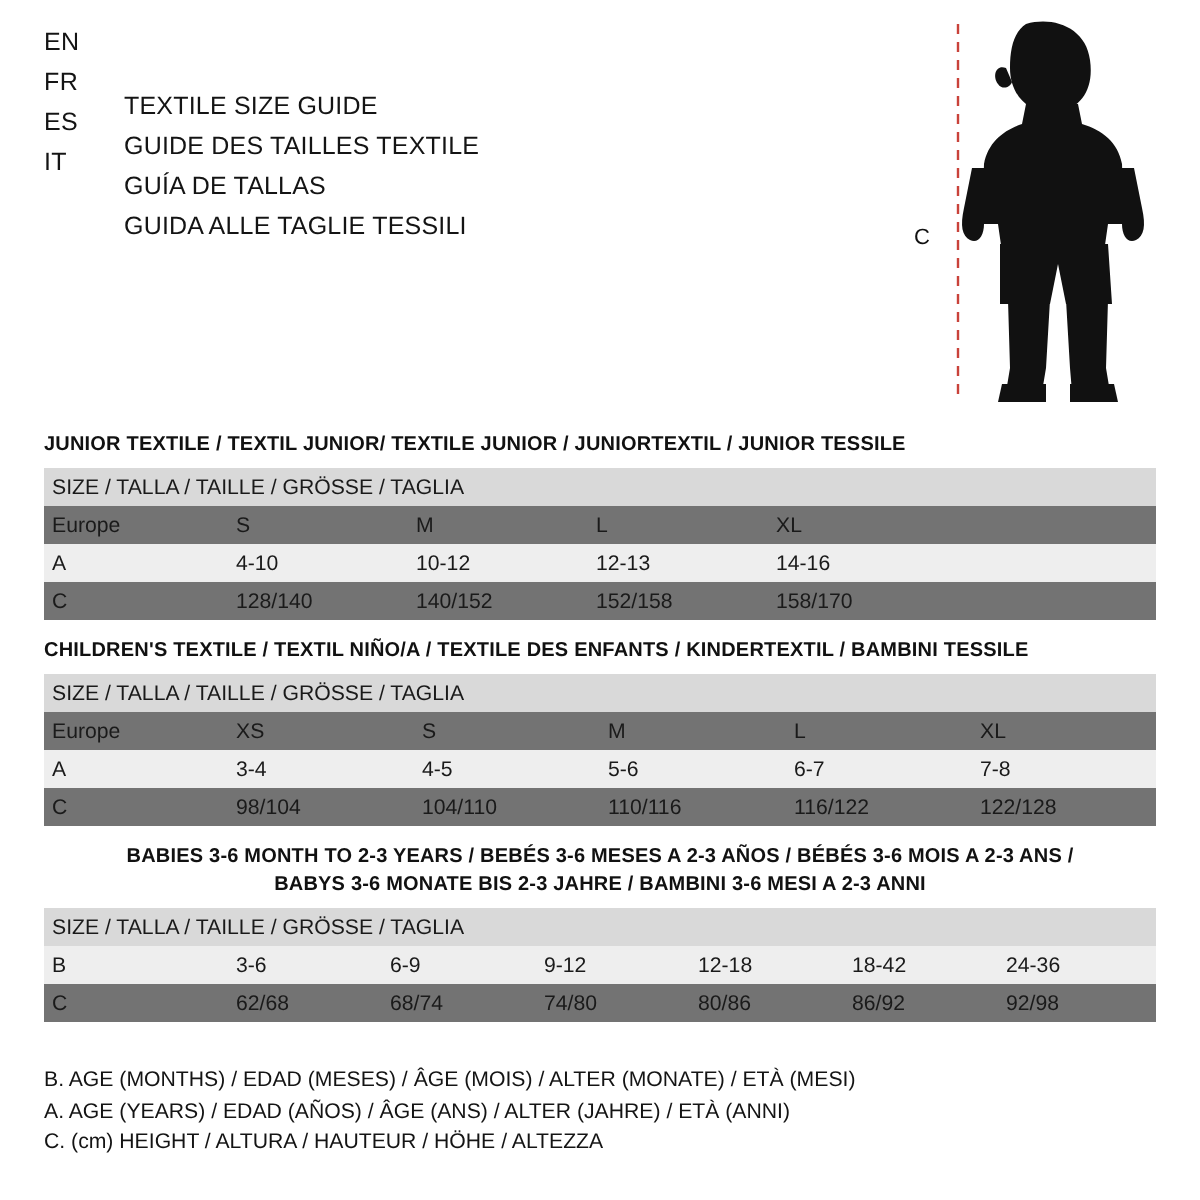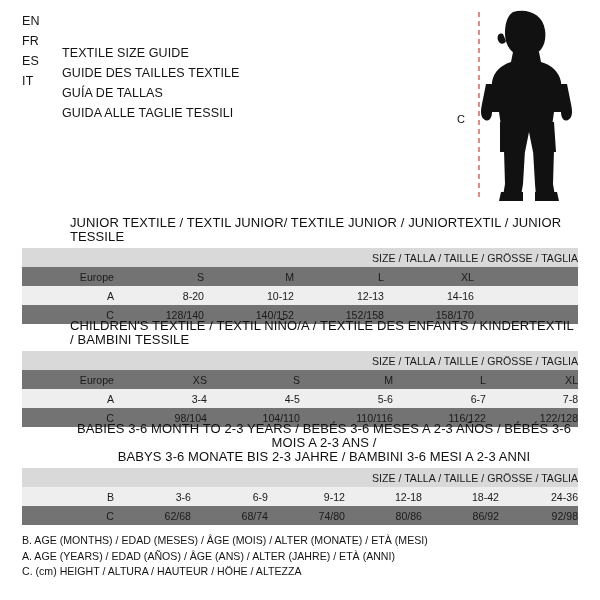--- a/index.html
+++ b/index.html
@@ -59,33 +59,31 @@
     color: #111;
   }
 
   
   .section {
     position: absolute;
     left: 22px;
     width: 556px;
   }
   .section-title {
-    font-size: 13px;
-    font-weight: normal;
+    font-size: 10px;
+    font-weight: bold;
     color: #111111;
     letter-spacing: 0.1px;
     margin-bottom: 4px;
     line-height: 14px;
-    margin-left: 48px;
   }
   table.size {
     border-collapse: collapse;
     width: 556px;
     table-layout: fixed;
-    text-align: right;
   }
   table.size td {
     font-size: 10.6px;
     color: #1a1a1a;
     padding: 2px 0 2px 4px;
     height: 15px;
     vertical-align: middle;
   }
   tr.head td {
     background: #d9d9d9;
@@ -180,21 +178,21 @@
     <tr class="white">
       <td>Europe</td>
       <td>S</td>
       <td>M</td>
       <td>L</td>
       <td>XL</td>
       <td></td>
     </tr>
     <tr class="shaded">
       <td>A</td>
-      <td>8-20</td>
+      <td>4-10</td>
       <td>10-12</td>
       <td>12-13</td>
       <td>14-16</td>
       <td></td>
     </tr>
     <tr class="white">
       <td>C</td>
       <td>128/140</td>
       <td>140/152</td>
       <td>152/158</td>

